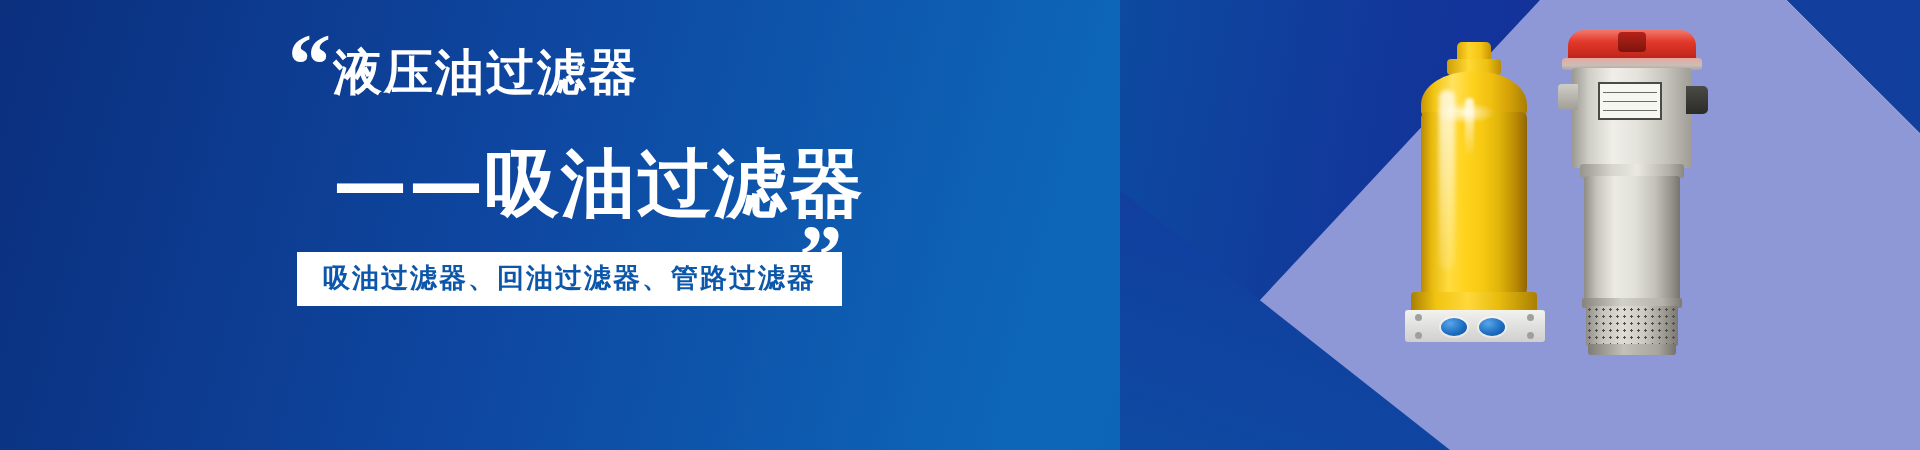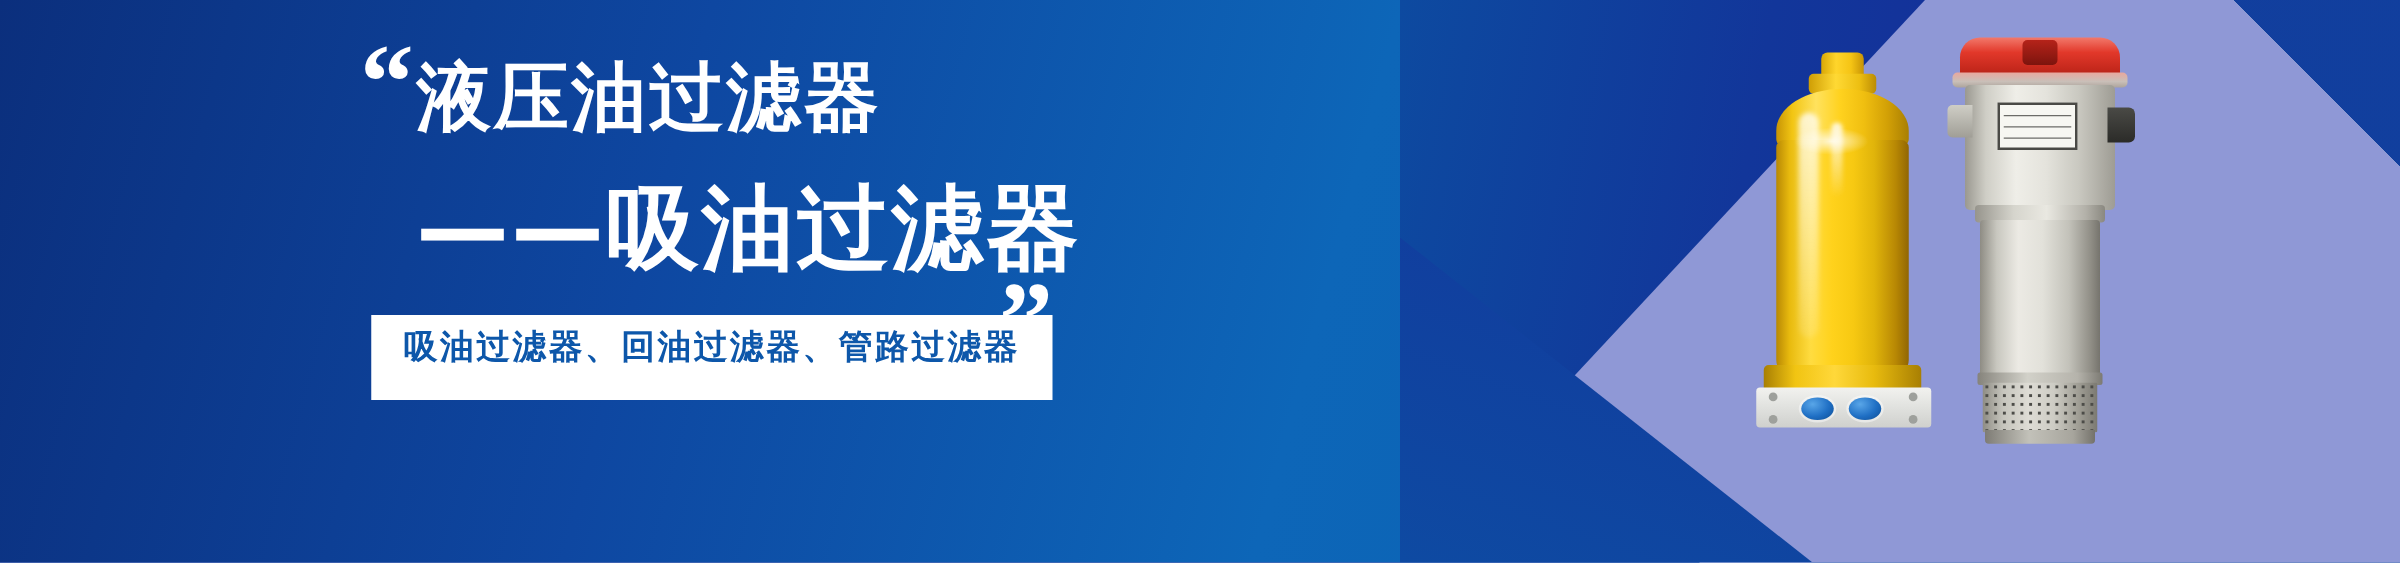--- a/index.html
+++ b/index.html
@@ -47,40 +47,40 @@
 
   
   .text-block{position:absolute;left:0;top:0;width:900px;height:450px;}
   .quote-open{
     position:absolute;left:288px;top:22px;
     font-size:86px;line-height:1;color:#ffffff;font-weight:700;
     font-family:"Liberation Serif","DejaVu Serif",serif;
   }
   .headline1{
     position:absolute;left:333px;top:48px;
-    font-size:60px;line-height:1;color:#ffffff;font-weight:700;
+    font-size:49px;line-height:1;color:#ffffff;font-weight:700;
     letter-spacing:2px;white-space:nowrap;
     font-family:"DejaVu Sans","Liberation Sans",sans-serif;
   }
   .headline2{
     position:absolute;left:333px;top:146px;width:505px;
     text-align:right;
     font-size:74px;line-height:1;color:#ffffff;font-weight:700;
     letter-spacing:2px;white-space:nowrap;
     font-family:"DejaVu Sans","Liberation Sans",sans-serif;
   }
   .quote-close{
     position:absolute;left:800px;top:168px;
     font-size:86px;line-height:1;color:#ffffff;font-weight:700;
     font-family:"Liberation Serif","DejaVu Serif",serif;
   }
   .subtitle-box{
     position:absolute;left:297px;top:252px;
     background:#ffffff;
-    padding:11px 26px 27px 26px;
+    padding:11px 26px 13px 26px;
     box-sizing:border-box;
   }
   .subtitle-text{
     font-size:27px;line-height:1.1;color:#0d57aa;font-weight:700;
     letter-spacing:2px;white-space:nowrap;
     font-family:"DejaVu Sans","Liberation Sans",sans-serif;
   }
 
   
   .prod-yellow{position:absolute;left:1085px;top:42px;width:140px;height:300px;}

